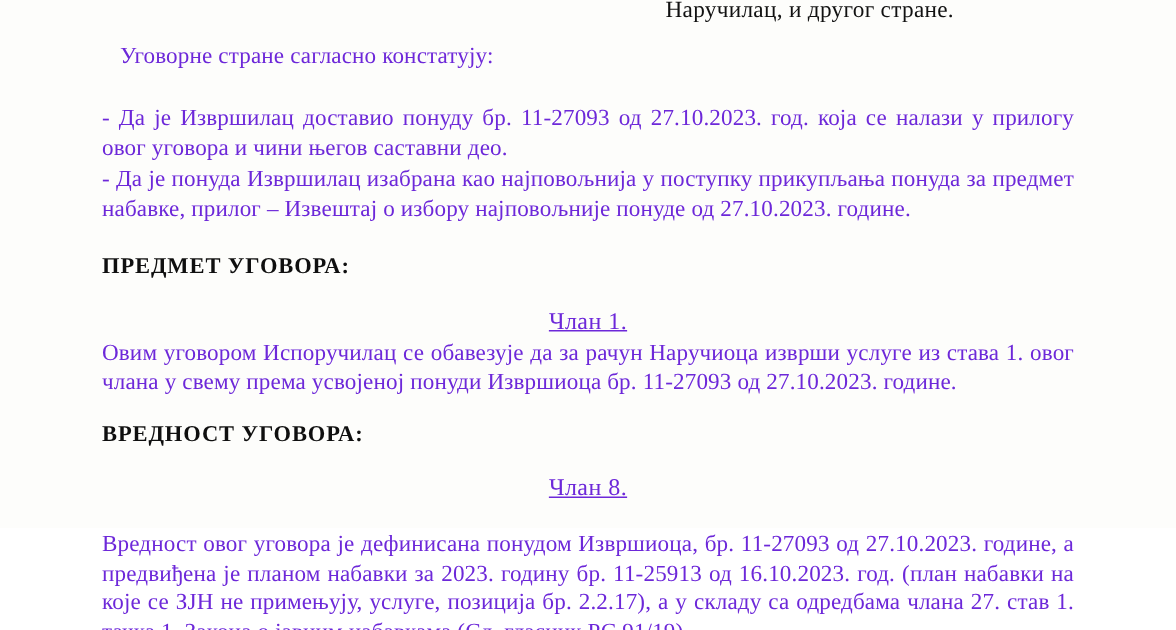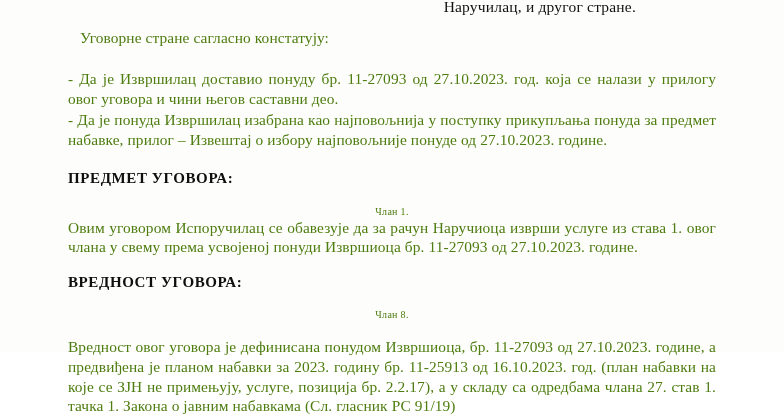--- a/index.html
+++ b/index.html
@@ -35,38 +35,39 @@
     font-size: 15.5px;
     letter-spacing: 0.2px;
     white-space: nowrap;
     color: #111;
   }
   p {
     margin: 0;
     font-size: 15.4px;
     line-height: 1.30;
     text-align: justify;
-    color: #4d7c0f;
+    color: #6d28d9;
     letter-spacing: 0.1px;
   }
   .para {
     margin-bottom: 2px;
   }
   .gap-sm { margin-top: 21px; }
   .gap-md { margin-top: 16px; }
   .gap-lg { margin-top: 20px; }
   .heading {
     font-weight: bold;
     font-size: 15px;
     letter-spacing: 0.6px;
     color: #0f0f0f;
   }
   .center {
     text-align: center;
-    font-size: 10px;
+    font-size: 16px;
+    text-decoration: underline;
   }
   .clan {
     display: block;
     text-align: center;
     letter-spacing: 0.3px;
   }
   .b { font-weight: bold; }
   .tight { line-height: 1.27; }
 </style>
 </head>

